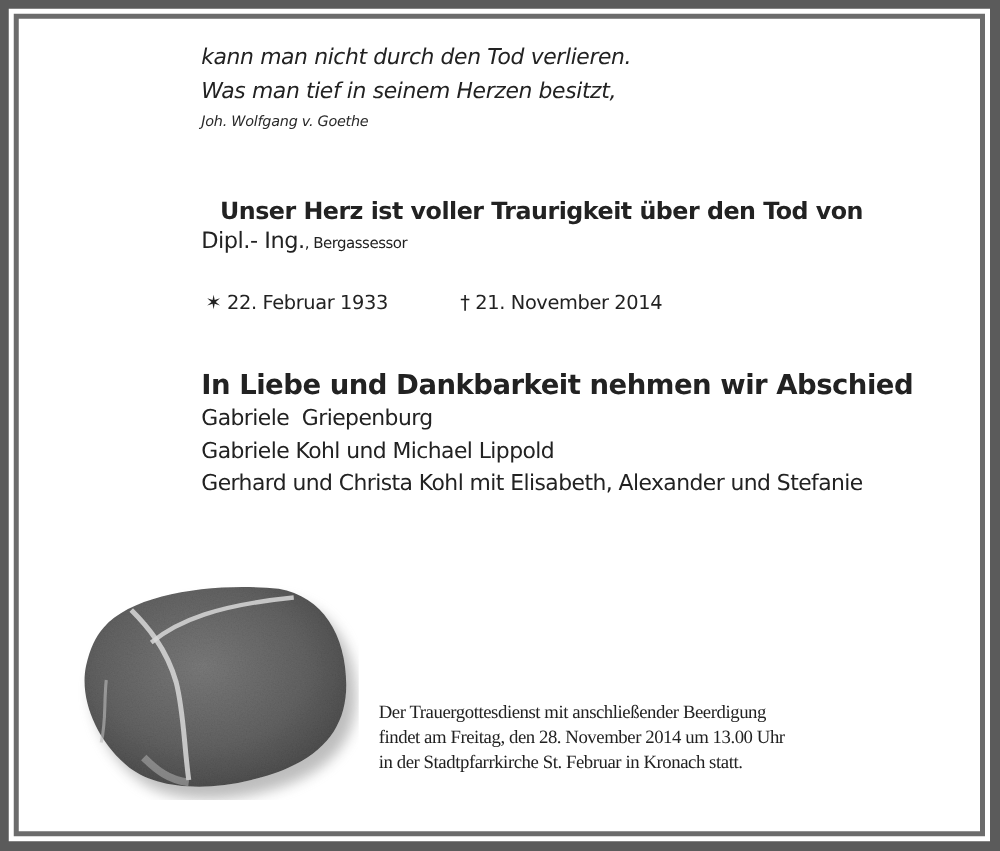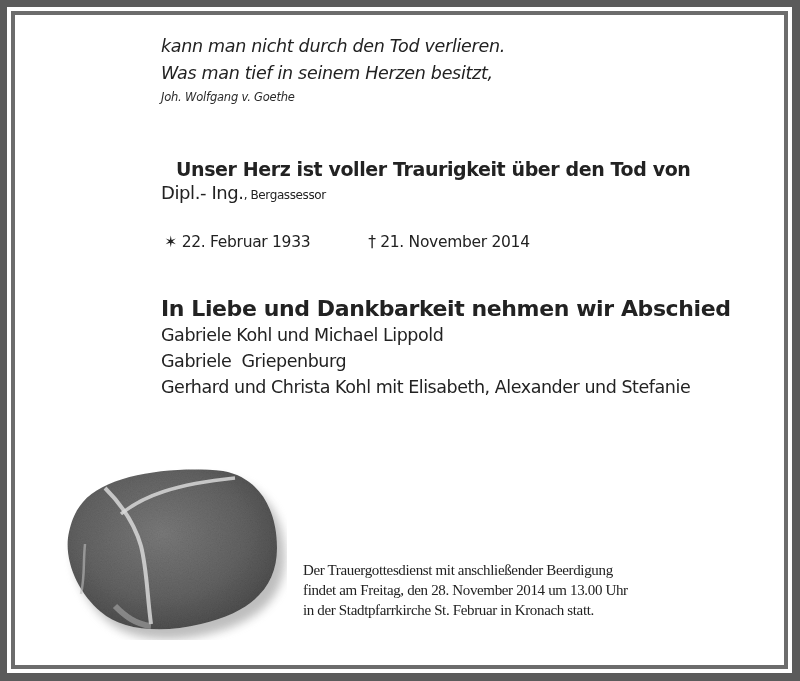--- a/index.html
+++ b/index.html
@@ -102,22 +102,22 @@
   <span class="sym">✶</span>
   <span>22. Februar 1933</span>
   <span class="gap"></span>
   <span class="sym">†</span>
   <span>21. November 2014</span>
 </div>
 
 <div class="abs farewell">In Liebe und Dankbarkeit nehmen wir Abschied</div>
 
 <ul class="abs mourners">
+  <li style="white-space:pre">Gabriele  Griepenburg</li>
   <li>Gabriele Kohl und Michael Lippold</li>
-  <li style="white-space:pre">Gabriele  Griepenburg</li>
   <li>Gerhard und Christa Kohl mit Elisabeth, Alexander und Stefanie</li>
 </ul>
 
 <svg class="stone" viewBox="0 0 232 174" xmlns="http://www.w3.org/2000/svg">
   <defs>
     <radialGradient id="stoneGrad" cx="45%" cy="40%" r="65%">
       <stop offset="0%" stop-color="#7a7a7a"></stop>
       <stop offset="60%" stop-color="#636363"></stop>
       <stop offset="100%" stop-color="#4a4a4a"></stop>
     </radialGradient>

